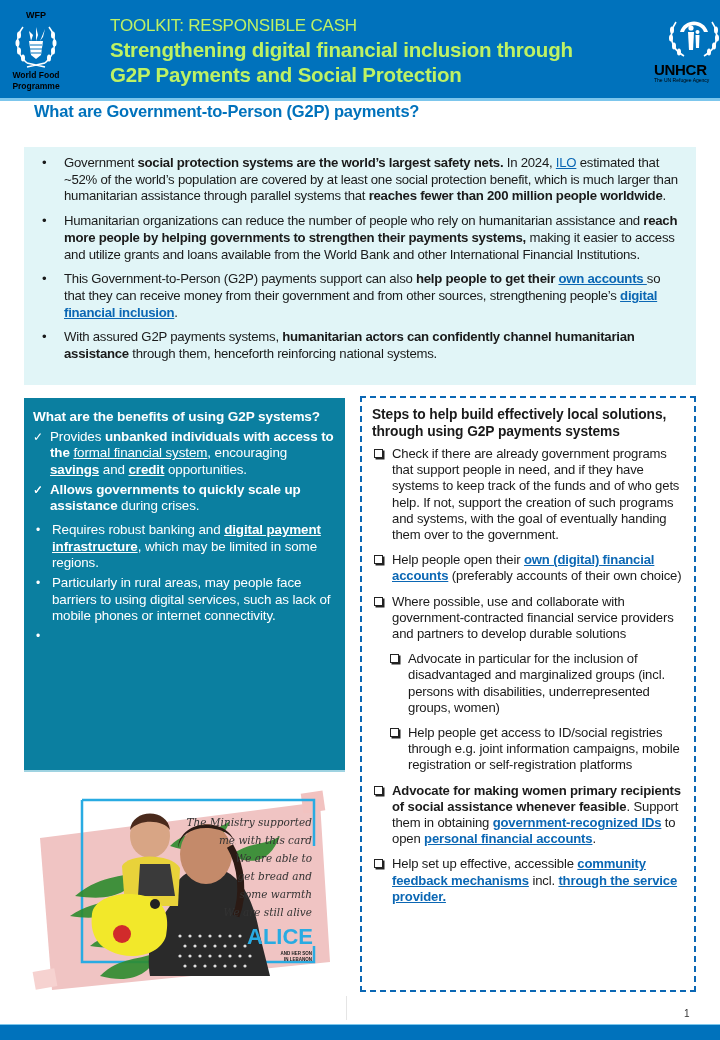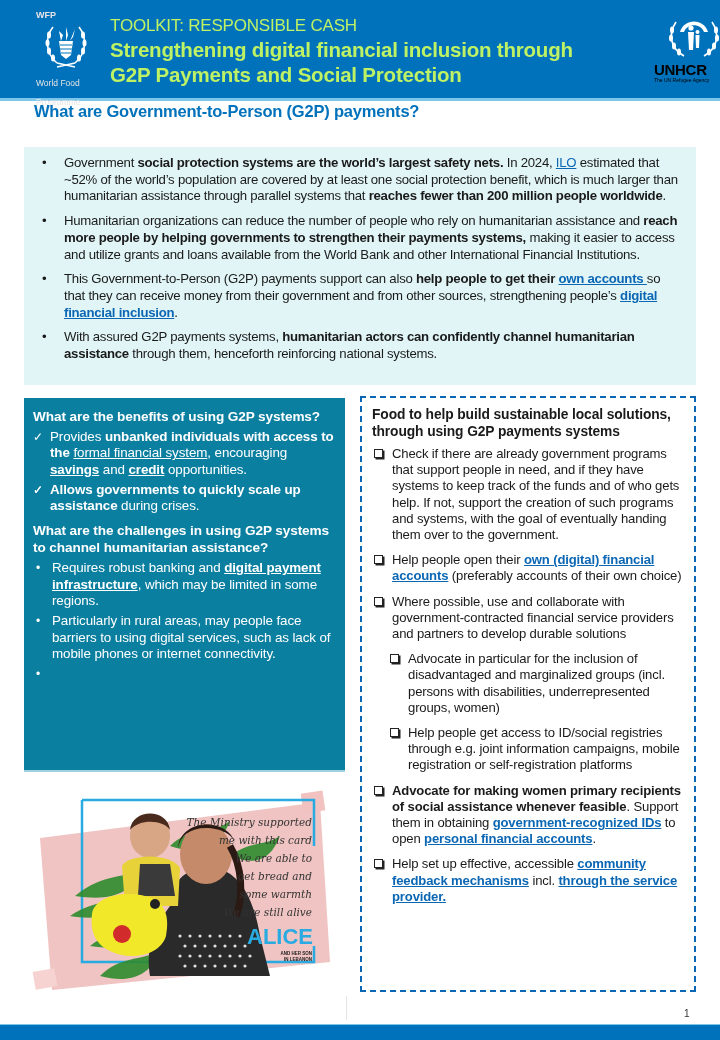--- a/index.html
+++ b/index.html
@@ -1,24 +1,24 @@
 <!DOCTYPE html>
 <html><head>
 <meta charset="utf-8">
 <style>
   * { box-sizing: border-box; margin: 0; padding: 0; }
   html, body { width: 720px; height: 1040px; background: #ffffff; overflow: hidden; }
   body { font-family: "Liberation Sans", sans-serif; color: #1a1a1a; position: relative; }
 
   
   .header { position: absolute; left: 0; top: 0; width: 720px; height: 101px; background: #0072bc; border-bottom: 3px solid #7cc6ec; }
-  .wfp-logo { position: absolute; left: 36px; top: 10px; width: 60px; height: 82px; color: #e5e5e5; text-align: left; }
+  .wfp-logo { position: absolute; left: 6px; top: 10px; width: 60px; height: 82px; color: #000000; text-align: center; }
   .wfp-logo .abbr { font-weight: bold; font-size: 9px; display: block; margin-bottom: 1px; }
   .wfp-logo svg { display: block; margin: 0 auto; }
-  .wfp-logo .name { font-weight: normal; font-size: 8.5px; line-height: 9px; display: block; margin-top: 10px; }
+  .wfp-logo .name { font-weight: bold; font-size: 8.5px; line-height: 9px; display: block; margin-top: 2px; }
   .header-text { position: absolute; left: 110px; top: 15px; color: #bef264; }
   .header-text .kicker { font-size: 17px; letter-spacing: -0.2px; font-weight: normal; line-height: 22px; display: block; }
   .header-text .title { font-size: 20.5px; font-weight: bold; line-height: 25px; display: block; letter-spacing: -0.2px; }
   .unhcr-logo { position: absolute; left: 654px; top: 10px; width: 80px; height: 80px; color: #000000; text-align: left; }
   .unhcr-logo svg { display: block; margin: 0 auto; }
   .unhcr-logo .name { font-weight: bold; font-size: 15px; display: block; line-height: 15px; margin-top: 2px; letter-spacing: -0.3px; }
   .unhcr-logo .tag { font-size: 5px; display: block; line-height: 6px; }
 
   
   .section-title { position: absolute; left: 34px; top: 102px; font-size: 16.5px; font-weight: bold; color: #0072bc; letter-spacing: -0.2px; }
@@ -156,21 +156,20 @@
     </li>
     <li>
       <span class="mark">✓</span>
     </li>
     <li>
       <span class="mark">✓</span>
       <b>Allows governments to quickly scale up assistance</b><span> during crises.</span>
     </li>
   </ul>
 
-  <h3>What are the challenges in using G2P systems to channel humanitarian assistance?</h3>
   <ul class="chal">
     <li>
       <span class="mark">•</span>
       <span>Requires robust banking and </span><a class="wl" href="#" style="font-weight:bold">digital payment infrastructure</a><span>, which may be limited in some regions.</span>
     </li>
     <li>
       <span class="mark">•</span>
       <span>Particularly in rural areas, may people face barriers to using digital services, such as lack of mobile phones or internet connectivity.</span>
     </li>
     <li>
@@ -249,21 +248,21 @@
       <text x="282" y="112">some warmth</text>
       <text x="282" y="130">We are still alive</text>
     </g>
     <text x="283" y="158" text-anchor="end" font-family="Liberation Sans, sans-serif" font-weight="bold" font-size="22" fill="#29abe2">ALICE</text>
     <text x="282" y="169" text-anchor="end" font-family="Liberation Sans, sans-serif" font-weight="bold" font-size="4.5" fill="#222">AND HER SON</text>
     <text x="282" y="175" text-anchor="end" font-family="Liberation Sans, sans-serif" font-weight="bold" font-size="4.5" fill="#222">IN LEBANON</text>
   </svg>
 </div>
 
 <div class="steps-box">
-  <h3>Food to help build sustainable local solutions, through using G2P payments systems</h3>
+  <h3>Steps to help build effectively local solutions, through using G2P payments systems</h3>
   <ul>
     <li>
       <span class="box"></span>
       <span>Check if there are already government programs that support people in need, and if they have systems to keep track of the funds and of who gets help.  If not, support the creation of such programs and systems, with the goal of eventually handing them over to the government.</span>
     </li>
     <li>
       <span class="box"></span>
       <span>Help people open their </span><a class="lnk" href="#">own (digital) financial accounts</a><span> (preferably accounts of their own choice)</span>
     </li>
     <li>

